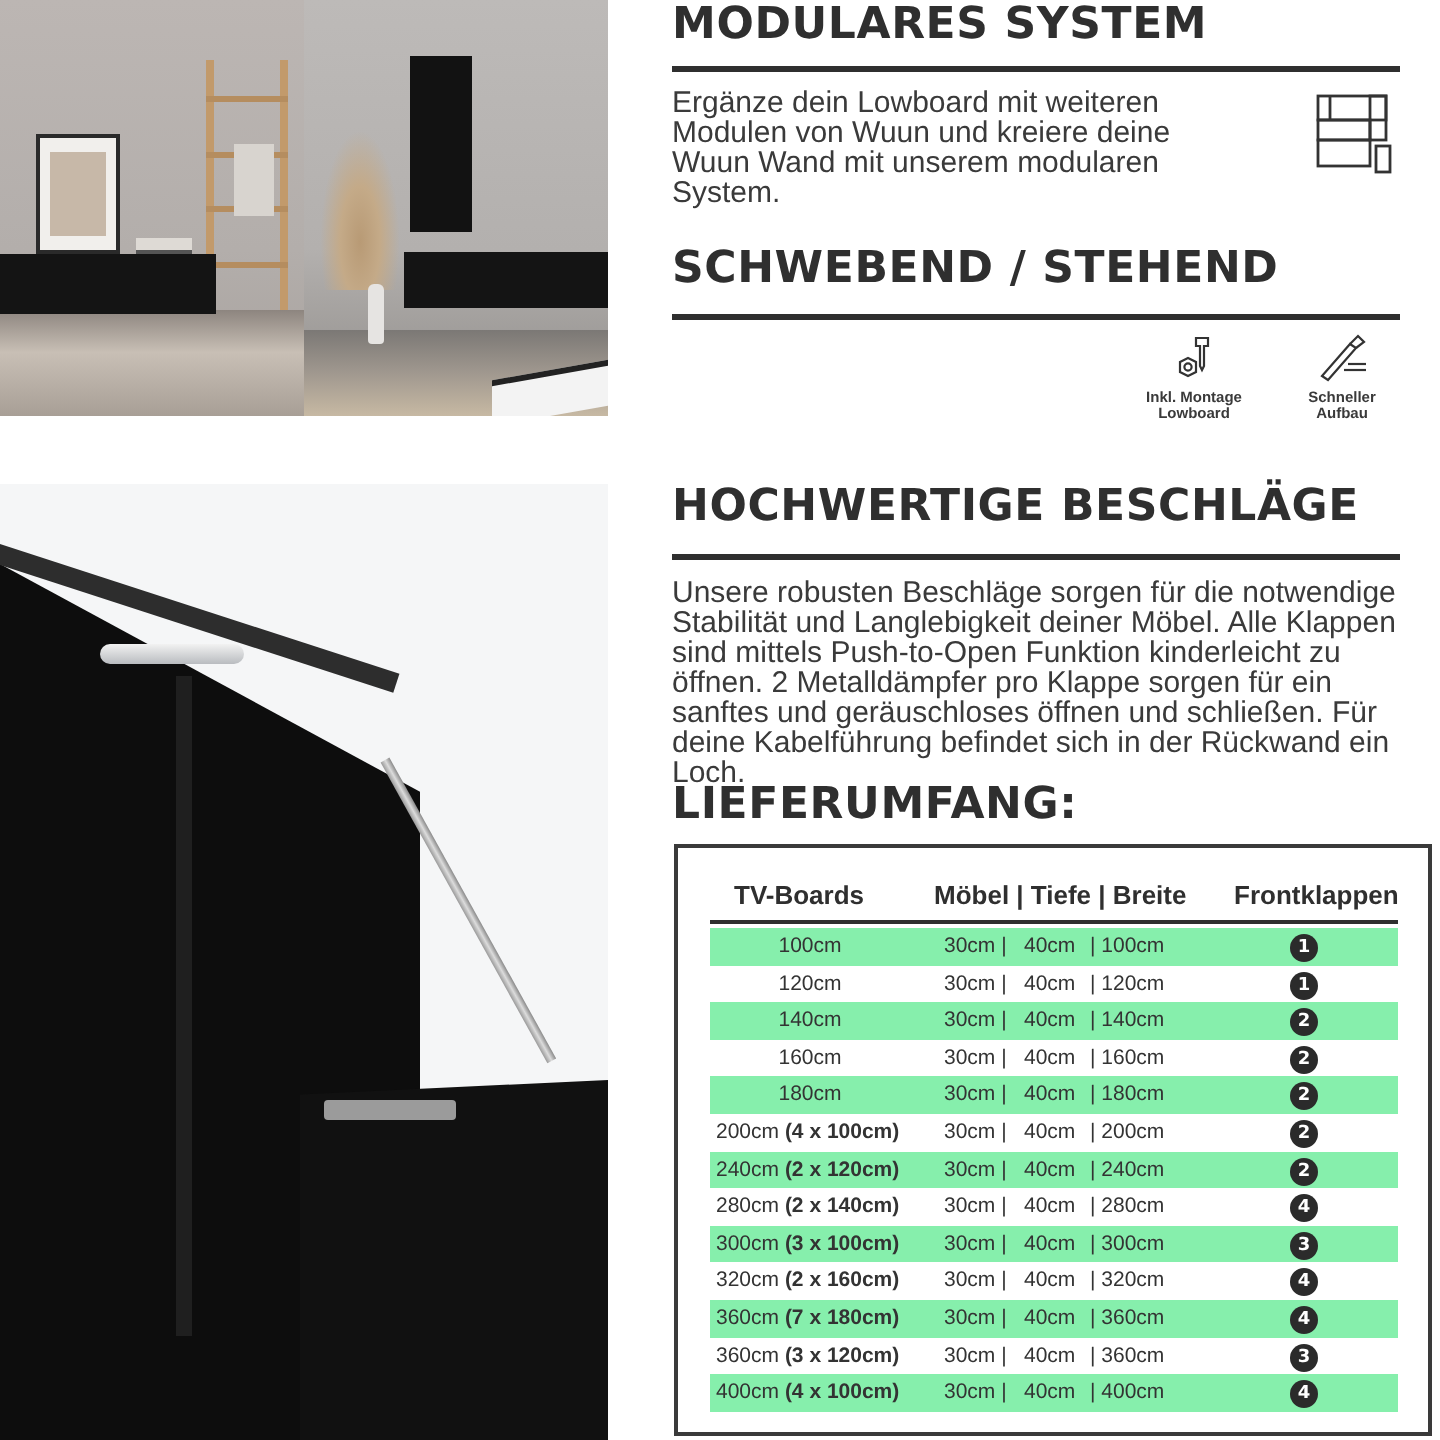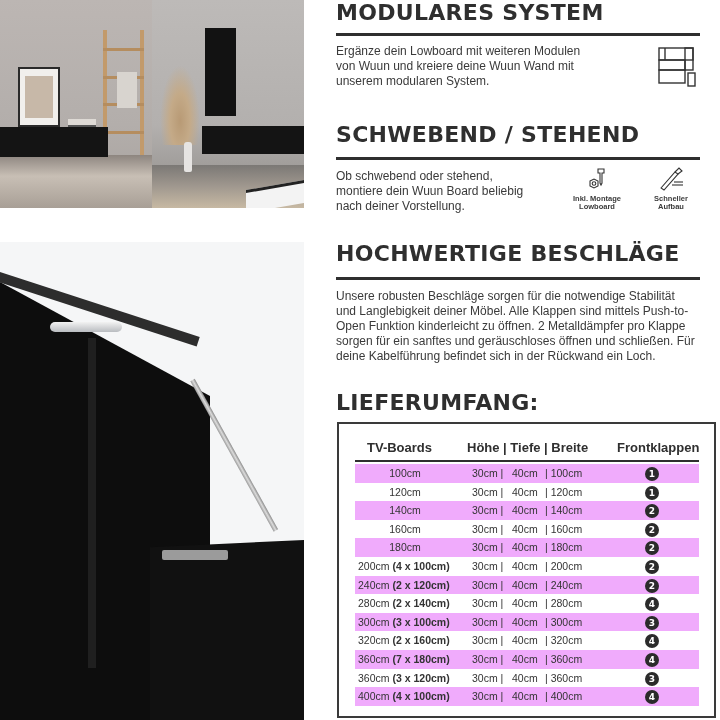--- a/index.html
+++ b/index.html
@@ -31,32 +31,32 @@
   .board-shelf { position: absolute; left: 150px; top: 298px; width: 154px; height: 180px; background: #111111; clip-path: polygon(0 4%, 100% 0, 100% 100%, 0 100%); }
   .divider-post { position: absolute; left: 88px; top: 96px; width: 8px; height: 330px; background: #1f1f1f; }
   .push-open { position: absolute; left: 50px; top: 80px; width: 72px; height: 10px; background: linear-gradient(#f2f2f2, #b9bcc0); border-radius: 5px; }
   .damper { position: absolute; left: 190px; top: 138px; width: 5px; height: 172px; background: linear-gradient(90deg, #9a9a9a, #dcdcdc, #8a8a8a); transform-origin: top center; transform: rotate(-29deg); }
   .hinge { position: absolute; left: 162px; top: 308px; width: 66px; height: 10px; background: #b4b4b4; border-radius: 2px; opacity: .85; }
 
   
   .section { position: absolute; left: 336px; width: 364px; }
   .h1 { font-family: "DejaVu Sans", sans-serif; font-weight: 700; color: #2f2f2f; font-size: 22px; letter-spacing: 0.3px; line-height: 1; white-space: nowrap; }
   .rule { height: 3px; background: #2f2f2f; margin-top: 10px; }
-  .body-text { font-family: "Liberation Sans", sans-serif; font-size: 12px; line-height: 15px; color: #3a3a3a; }
+  .body-text { font-family: "Liberation Sans", sans-serif; font-size: 15px; line-height: 15px; color: #3a3a3a; }
   .icon-box { position: absolute; }
   .icon-caption { font-family: "Liberation Sans", sans-serif; font-size: 7.5px; line-height: 8px; text-align: center; color: #3a3a3a; font-weight: 700; }
 
   
   #table-frame { position: absolute; left: 337px; top: 422px; width: 379px; height: 296px; border: 2px solid #3a3a3a; background: #fff; }
   .thead { position: absolute; left: 16px; top: 16px; width: 344px; height: 20px; font-family: "Liberation Sans", sans-serif; font-weight: 700; font-size: 13px; color: #2f2f2f; }
   .thead span { position: absolute; top: 0; white-space: nowrap; }
   .thead-rule { position: absolute; left: 16px; top: 36px; width: 344px; height: 2px; background: #2f2f2f; }
   .rows { position: absolute; left: 16px; top: 40px; width: 344px; }
   .row { position: relative; height: 18.6px; font-family: "Liberation Sans", sans-serif; font-size: 10.5px; color: #333; }
-  .row.alt { background: #f0abfc; }
+  .row.alt { background: #86efac; }
   .row > span { position: absolute; top: 3px; white-space: nowrap; }
   .c-board { left: 0; width: 100px; text-align: center; }
   .c-board.left { text-align: left; left: 3px; }
   .c-board b { font-weight: 700; }
   .c-h { left: 117px; }
   .c-t { left: 157px; }
   .c-b { left: 190px; }
   .badge { position: absolute; left: 290px; top: 2px; width: 14px; height: 14px; border-radius: 50%; background: #2b2b2b; color: #fff; font-size: 9px; font-weight: 700; text-align: center; line-height: 14px; font-family: "DejaVu Sans", sans-serif; }
 </style>
 </head>
@@ -110,21 +110,20 @@
       <rect x="1" y="13" width="26" height="10"></rect>
       <rect x="1" y="23" width="26" height="13"></rect>
       <rect x="30" y="26" width="7" height="13"></rect>
     </g>
   </svg>
 </div>
 
 <div class="section" style="top:124px;">
   <div class="h1">SCHWEBEND / STEHEND</div>
   <div class="rule" style="margin-top:11px;"></div>
-  <div class="body-text" style="margin-top:9px;width:190px;">Ob schwebend oder stehend, montiere dein Wuun Board beliebig nach deiner Vorstellung.</div>
 </div>
 <div class="icon-box" style="left:566px;top:167px;width:62px;">
   <div style="width:62px;text-align:center;">
     <svg width="20" height="24" viewBox="0 0 20 24">
       <g fill="none" stroke="#333" stroke-width="1.1">
         <polygon points="3,14 7,12 11,14 11,19 7,21 3,19"></polygon>
         <circle cx="7" cy="16.5" r="1.8"></circle>
         <path d="M11,2 h6 v4 h-2 v10 l-1,2 l-1,-2 v-10 h-2 z"></path>
       </g>
     </svg>
@@ -157,21 +156,21 @@
   <div class="body-text" style="margin-top:9px;width:362px;">Unsere robusten Beschläge sorgen für die notwendige Stabilität und Langlebigkeit deiner Möbel. Alle Klappen sind mittels Push-to-Open Funktion kinderleicht zu öffnen. 2 Metalldämpfer pro Klappe sorgen für ein sanftes und geräuschloses öffnen und schließen. Für deine Kabelführung befindet sich in der Rückwand ein Loch.</div>
 </div>
 
 <div class="section" style="top:392px;">
   <div class="h1">LIEFERUMFANG:</div>
 </div>
 
 <div id="table-frame">
   <div class="thead">
     <span style="left:12px;">TV-Boards</span>
-    <span style="left:112px;">Höhe | Tiefe | Breite</span>
+    <span style="left:112px;">Möbel | Tiefe | Breite</span>
     <span style="left:262px;">Frontklappen</span>
   </div>
   <div class="thead-rule"></div>
   <div class="rows" id="rows">
       <div class="row alt">
         <span class="c-board"><span style="position: static;">100cm</span></span>
         <span class="c-h">30cm |</span>
         <span class="c-t">40cm</span>
         <span class="c-b">| 100cm</span>
         <span class="badge">1</span>

